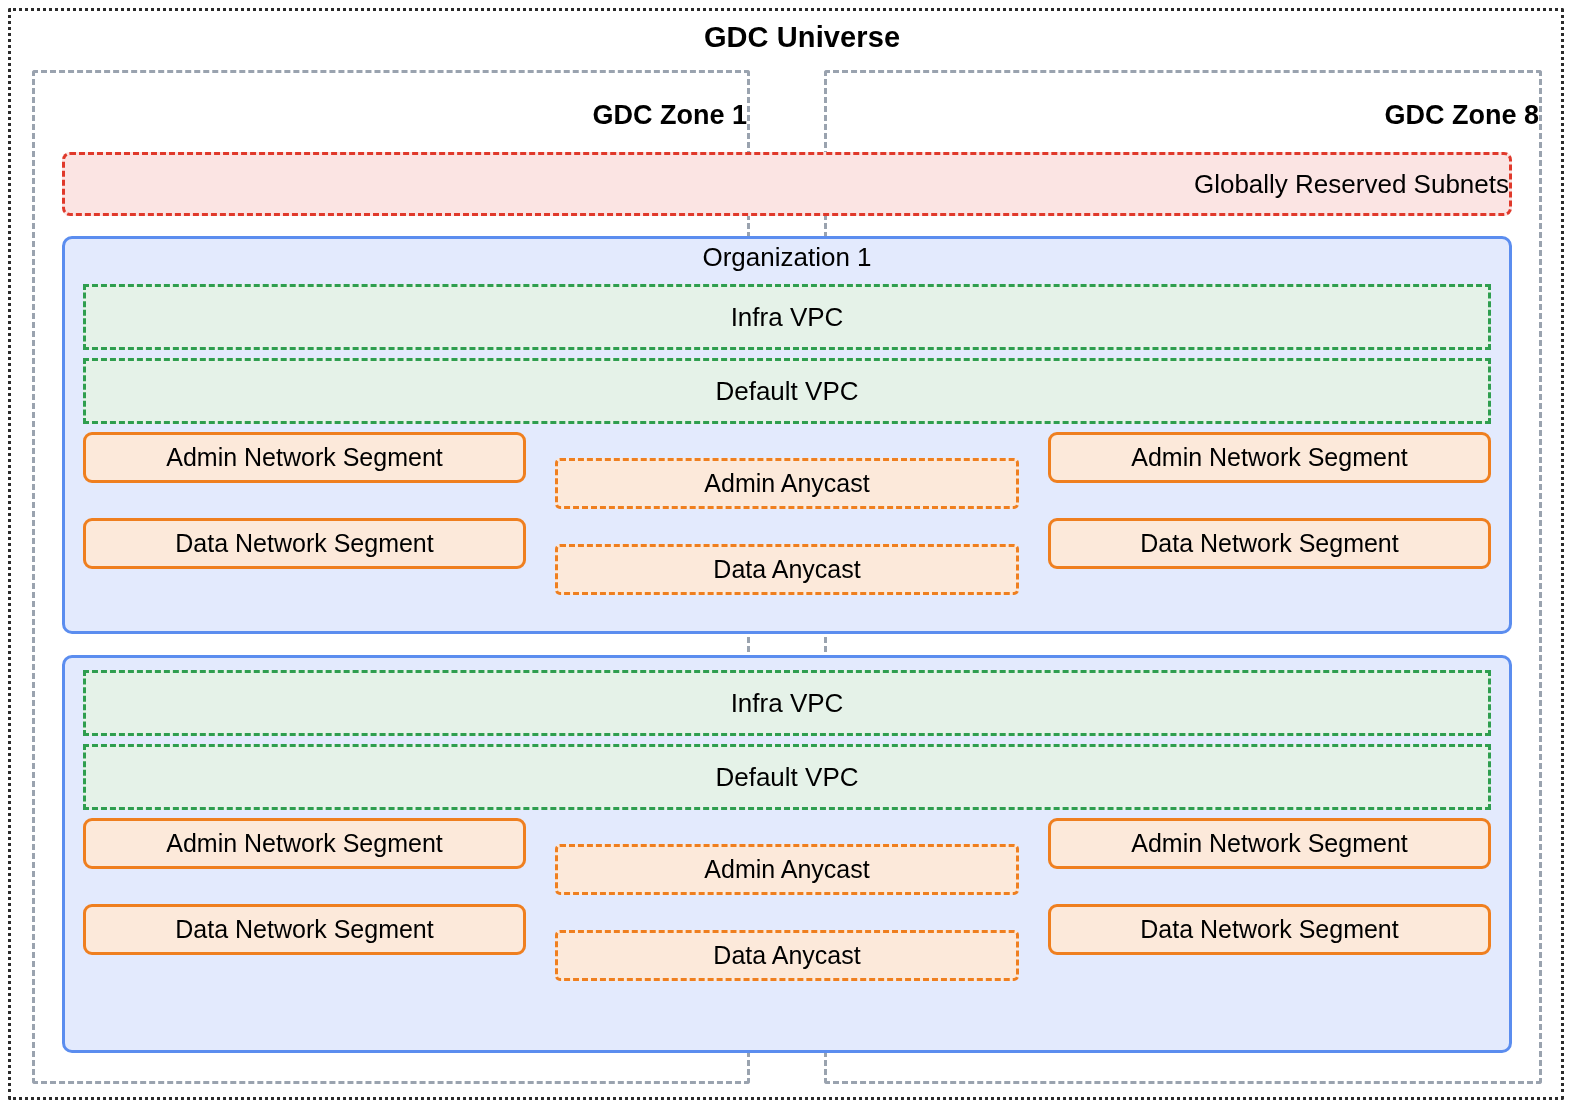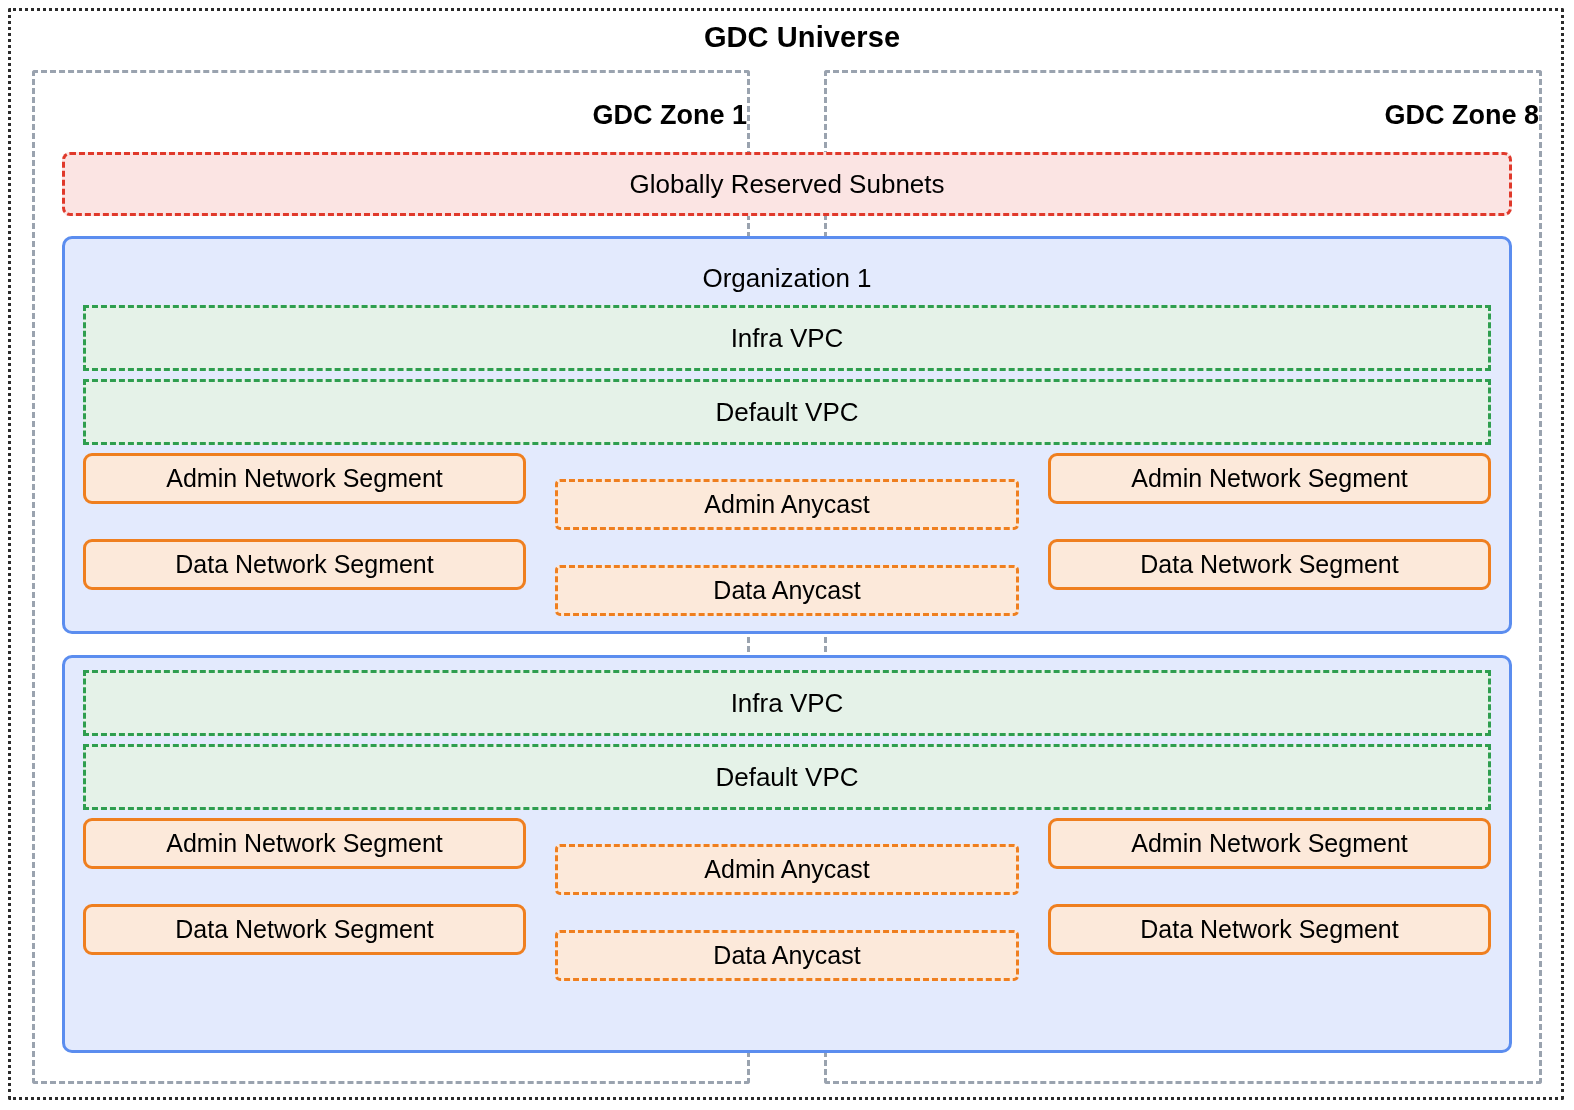--- a/index.html
+++ b/index.html
@@ -76,21 +76,21 @@
   }
 
   .reserved-subnets {
     top: 152px;
     height: 64px;
     background: #fbe4e3;
     border: 3px dashed #e0392b;
     border-radius: 8px;
     display: flex;
     align-items: center;
-    justify-content: center;
+    justify-content: flex-end;
     font-size: 26px;
     line-height: 30px;
   }
 
   
   .organization {
     position: absolute;
     left: 62px;
     width: 1450px;
     background: #e3eafd;
@@ -99,21 +99,21 @@
     box-sizing: border-box;
     padding: 0;
   }
   .organization.org-1 { top: 236px; height: 398px; }
   .organization.org-2 { top: 655px; height: 398px; }
 
   .org-title {
     text-align: center;
     font-size: 26px;
     line-height: 30px;
-    padding-top: 24px;
+    padding-top: 3px;
   }
 
   .org-body {
     padding: 12px 18px 14px 18px;
   }
 
   
   .vpc-row {
     height: 66px;
     background: #e5f2e8;

